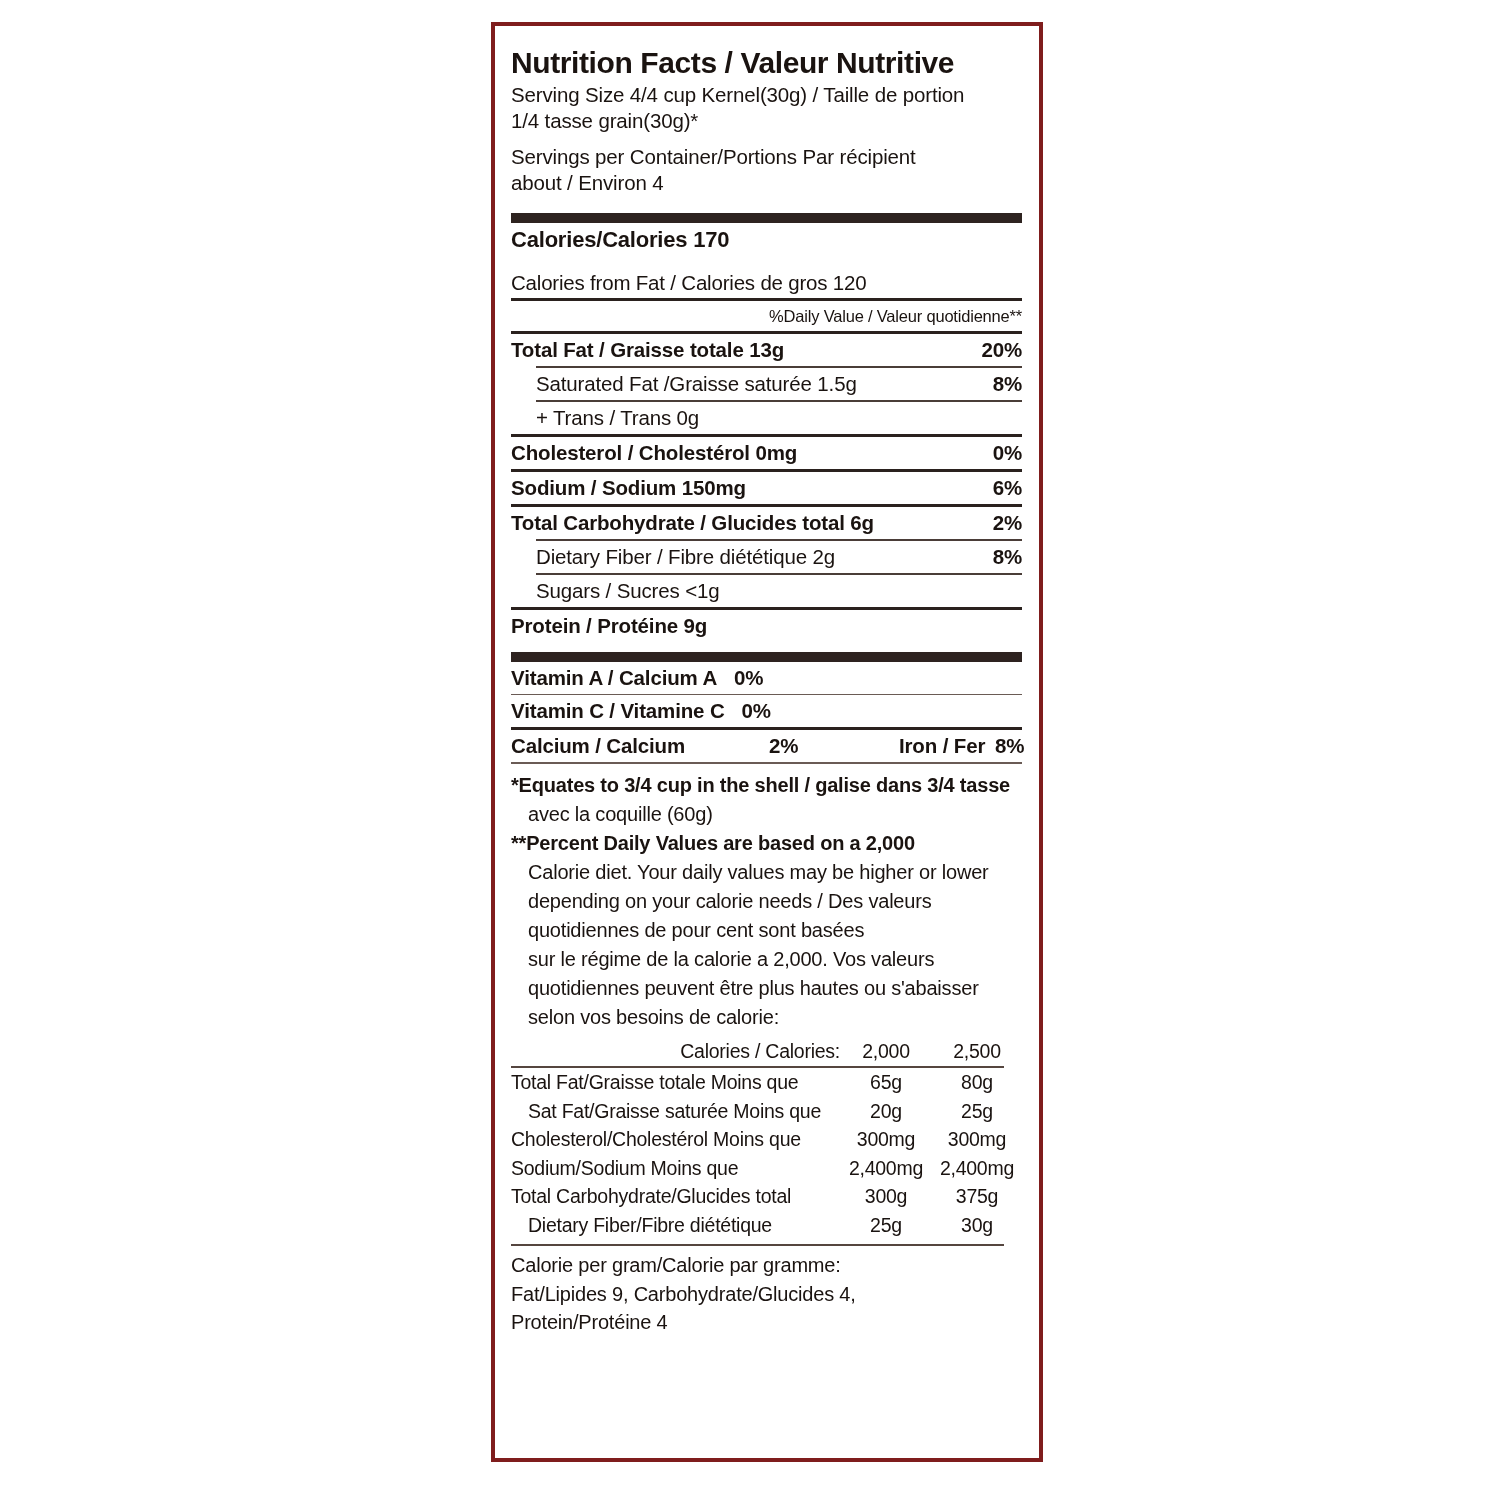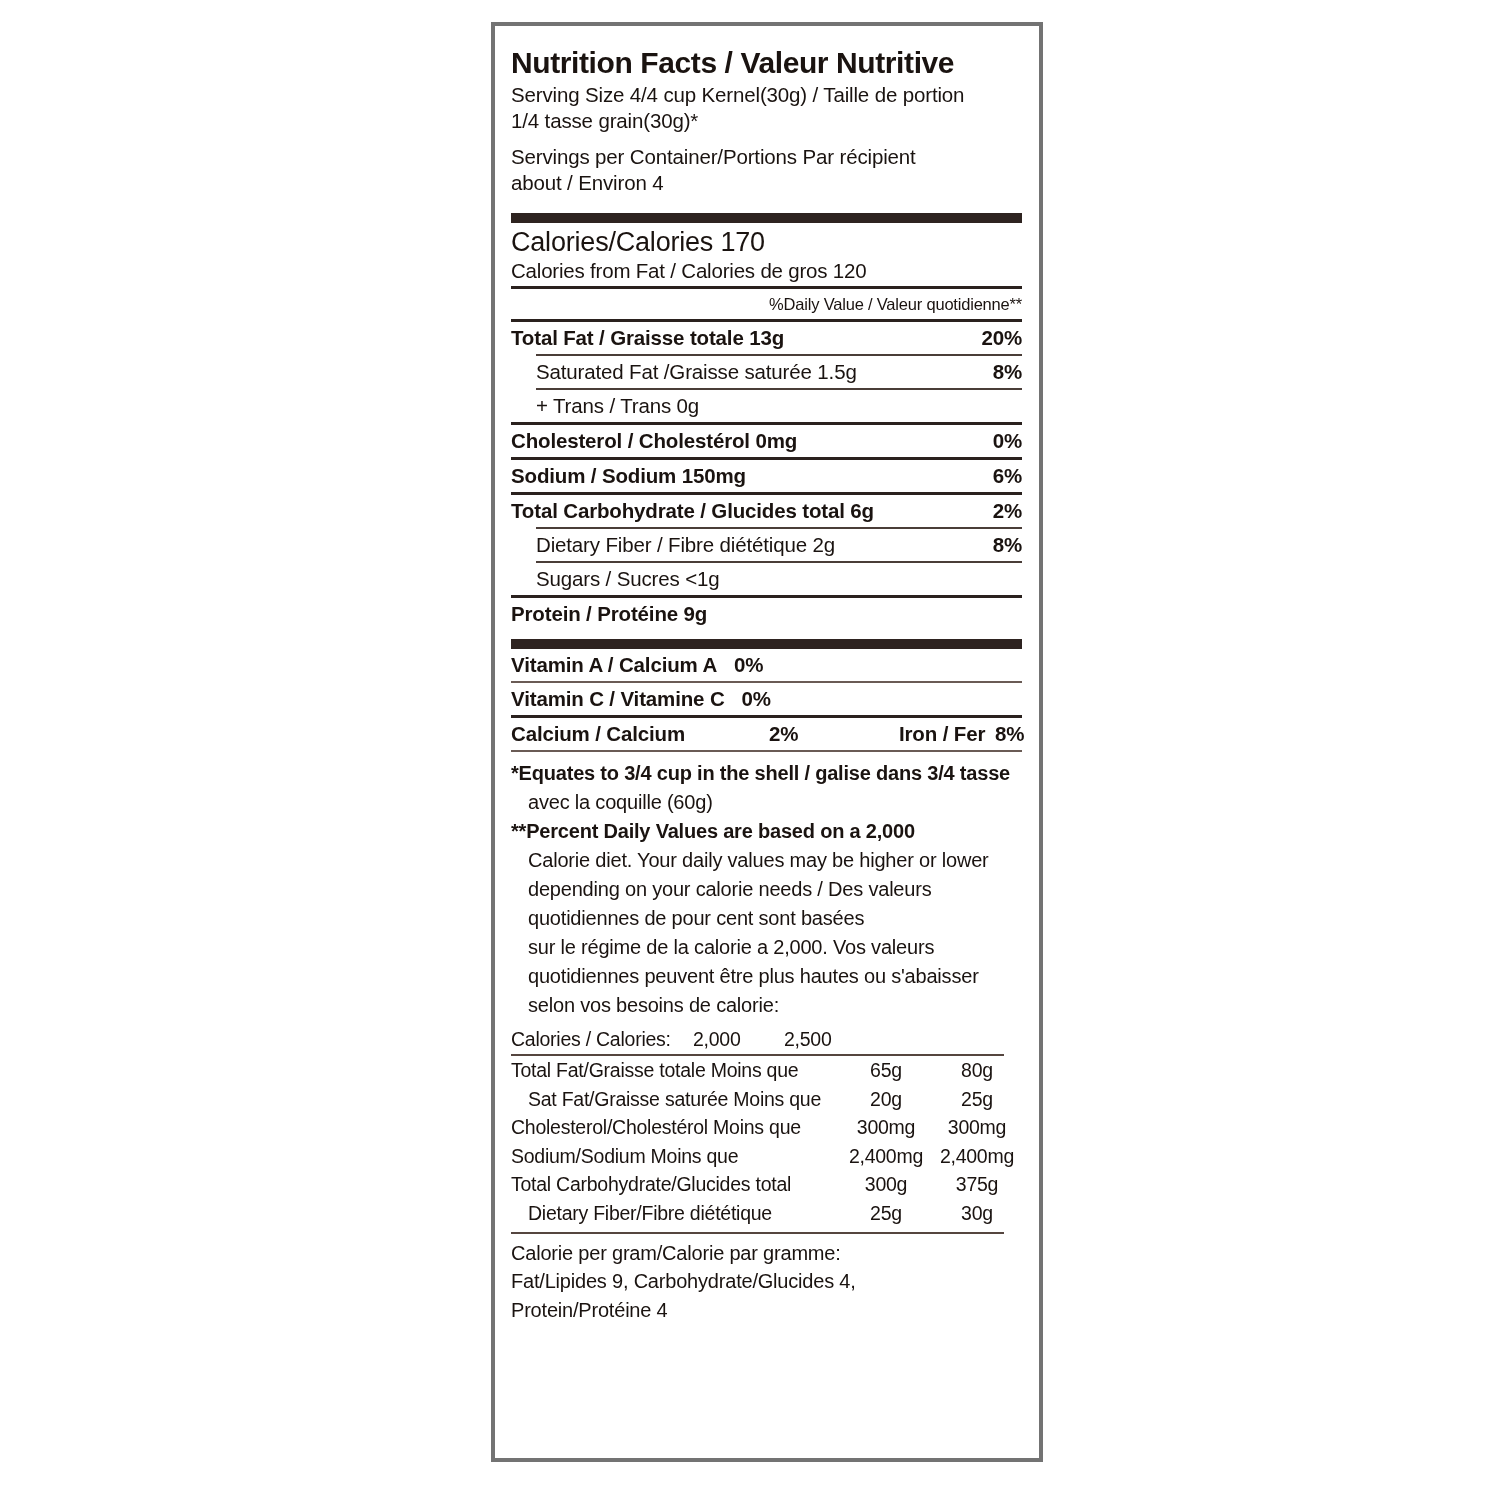--- a/index.html
+++ b/index.html
@@ -14,21 +14,21 @@
     color: #1a1310;
     -webkit-font-smoothing: antialiased;
   }
 
   #panel {
     position: absolute;
     left: 491px;
     top: 22px;
     width: 552px;
     height: 1440px;
-    border: 4px solid #737373;
+    border: 4px solid #7f1d1d;
     box-sizing: border-box;
     background: #ffffff;
   }
 
   #inner {
     position: absolute;
     left: 16px;
     top: 14px;
     width: 511px;
   }
@@ -48,25 +48,25 @@
     letter-spacing: -0.15px;
     margin-top: 4px;
   }
   .amount-line {
     font-size: 17.5px;
     line-height: 1.1;
     letter-spacing: -0.2px;
     margin: 3px 0 2px 0;
   }
   .calories-main {
-    font-weight: normal;
-    font-size: 27px;
+    font-weight: bold;
+    font-size: 22px;
     letter-spacing: -0.2px;
     line-height: 1.15;
-    margin: 4px 0 1px 0;
+    margin: 4px 0 19px 0;
   }
   .calories-fat {
     font-size: 20.5px;
     letter-spacing: -0.2px;
     line-height: 1.15;
     margin-bottom: 3px;
   }
   .dv-head {
     font-size: 16.5px;
     letter-spacing: -0.2px;
@@ -175,20 +175,21 @@
 
   
   .reftable {
     font-size: 19.5px;
     letter-spacing: -0.25px;
     line-height: 1.0;
     margin-top: 4px;
   }
   .refhead {
     display: flex;
+    justify-content: flex-end;
     padding: 6px 0 5px 0;
     white-space: nowrap;
   }
   .refhead .lbl { }
   .refhead .c1 {
     display: inline-block;
     width: 92px;
     text-align: center;
   }
   .refhead .c2 {

